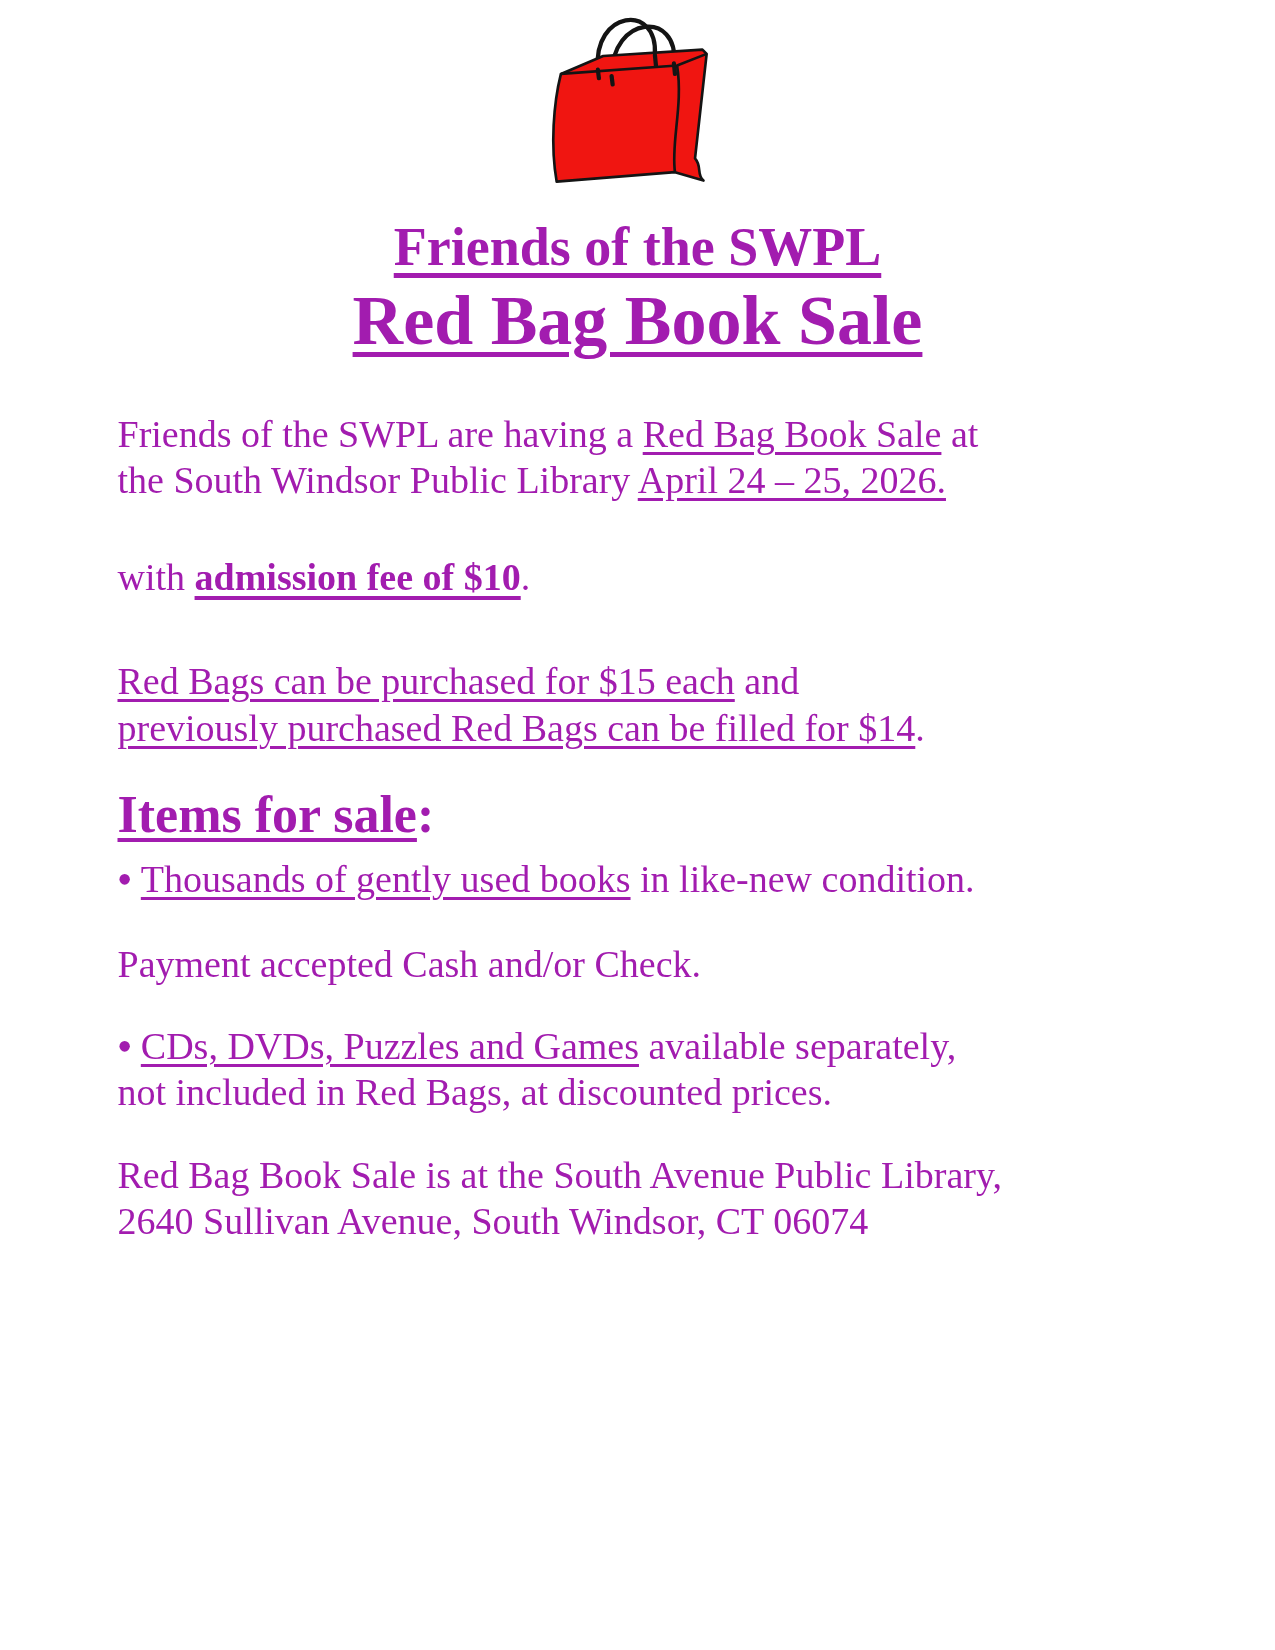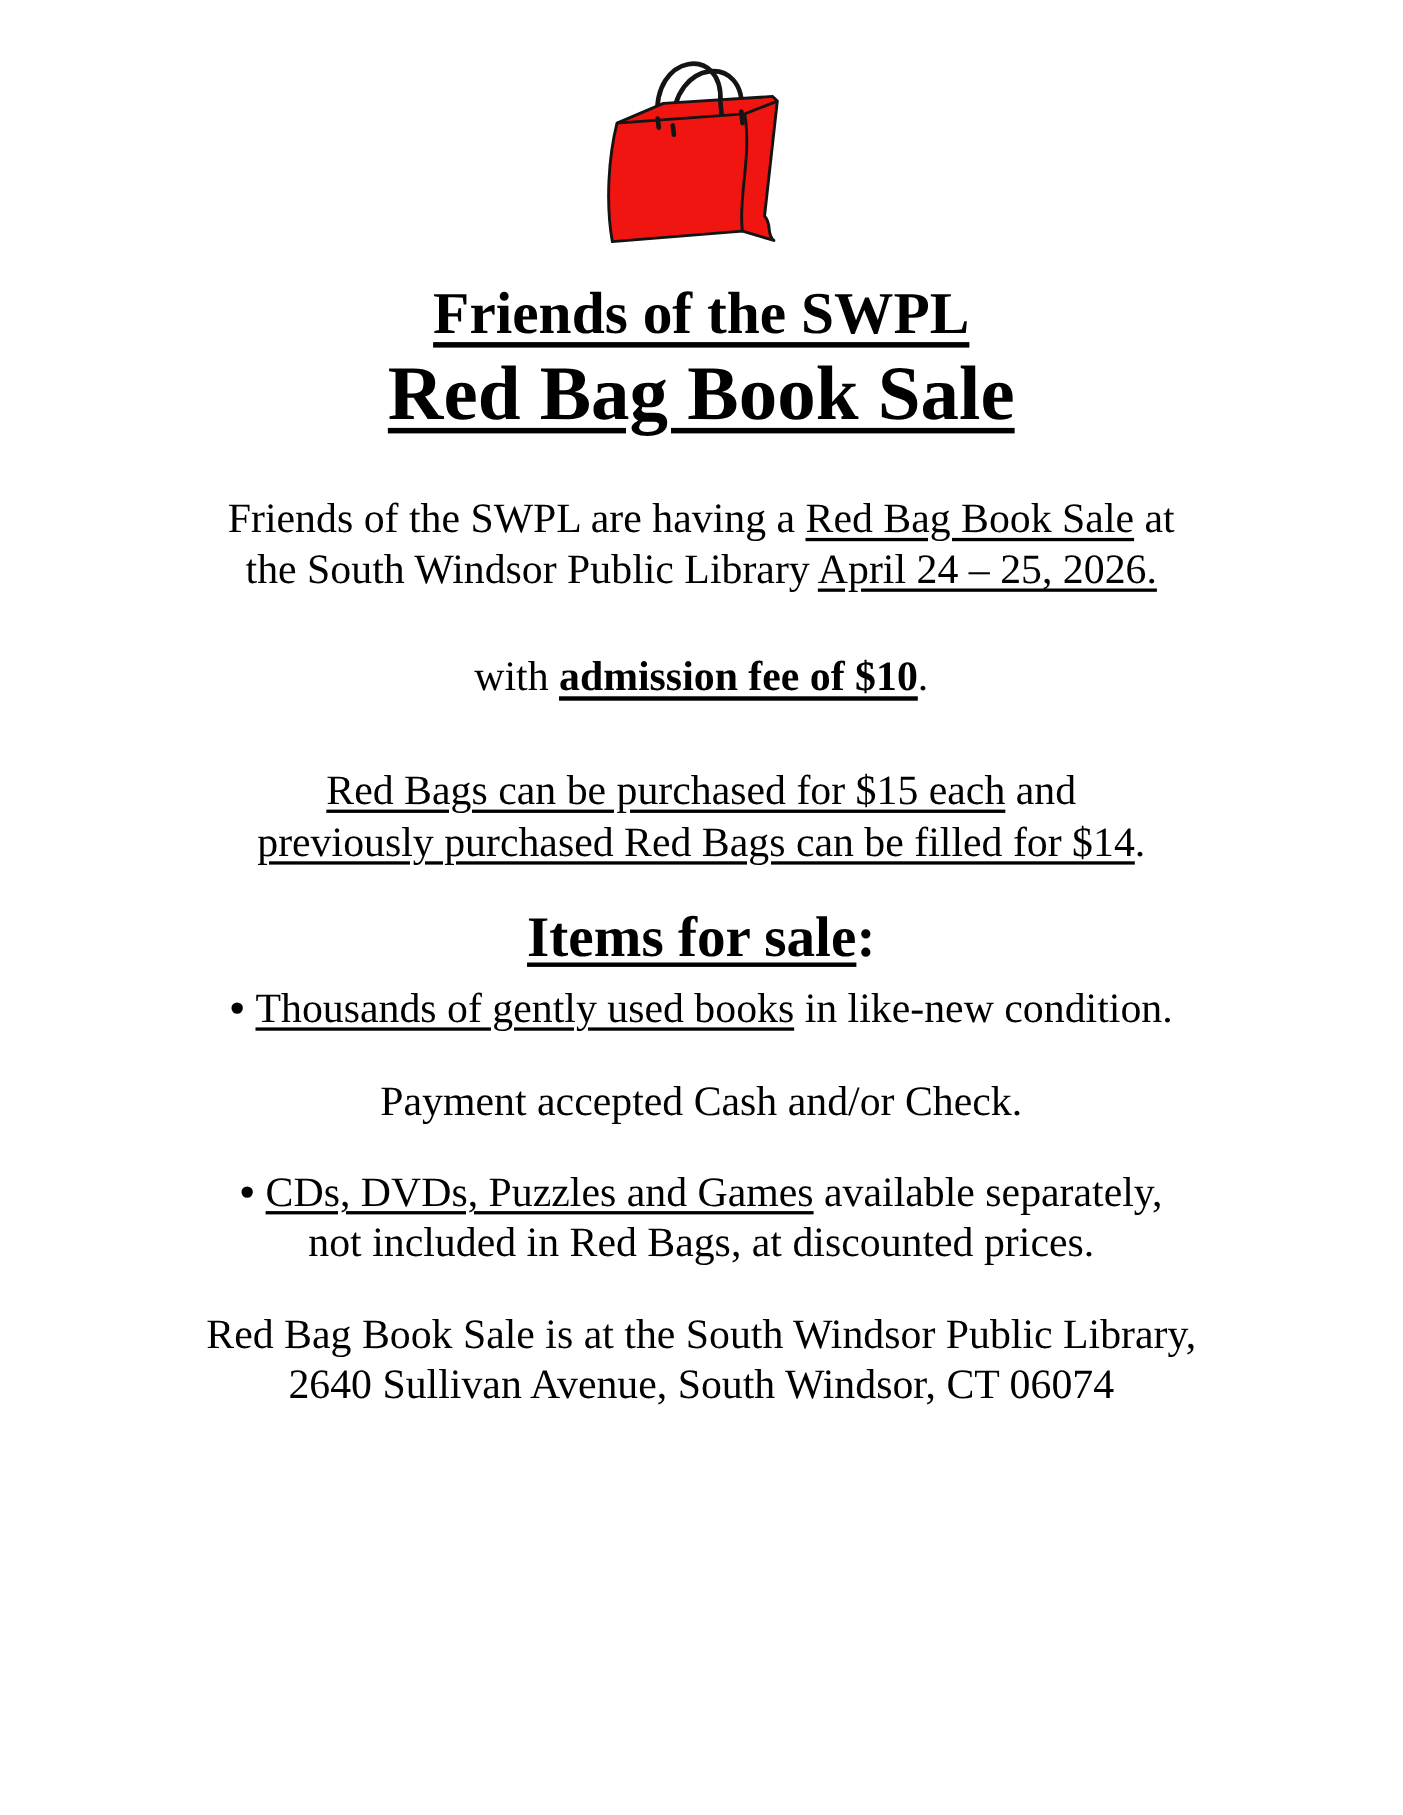--- a/index.html
+++ b/index.html
@@ -3,26 +3,25 @@
 <meta charset="utf-8">
 <style>
   * { margin:0; padding:0; box-sizing:border-box; }
   html,body { background:#ffffff; }
   body { font-family:"Liberation Serif","DejaVu Serif",serif; }
   .sheet {
     position:relative;
     width:1275px; height:1650px;
     margin:0 auto;
     background:#ffffff;
-    color:#000000;
-    padding-top:38px;
+    color:#a21caf;
     overflow:hidden;
   }
   .bag-wrap { text-align:center; height:192px; }
-  .content { width:1040px; margin:0 auto; text-align:center; }
+  .content { width:1040px; margin:0 auto; text-align:left; }
   .para { font-size:38px; line-height:1.22; }
   h1.title1 {
     font-size:54px; line-height:1.15; font-weight:bold;
     text-align:center; margin-top:24px;
   }
   h1.title1 .udeco, h2.title2 .udeco {
     text-decoration:underline;
     text-decoration-thickness:5px;
     text-underline-offset:8px;
   }
@@ -102,18 +101,18 @@
     </div>
 
     <div class="para payment">Payment accepted Cash and/or Check.</div>
 
     <div class="para b2">
       <div><span class="bullet-glyph">•</span><span class="u">CDs, DVDs, Puzzles and Games</span><span> available separately,</span></div>
       <div>not included in Red Bags, at discounted prices.</div>
     </div>
 
     <div class="para address">
-      <div>Red Bag Book Sale is at the South Windsor Public Library,</div>
+      <div>Red Bag Book Sale is at the South Avenue Public Library,</div>
       <div>2640 Sullivan Avenue, South Windsor, CT 06074</div>
     </div>
 
   </div>
 </div>
 
 </body></html>

